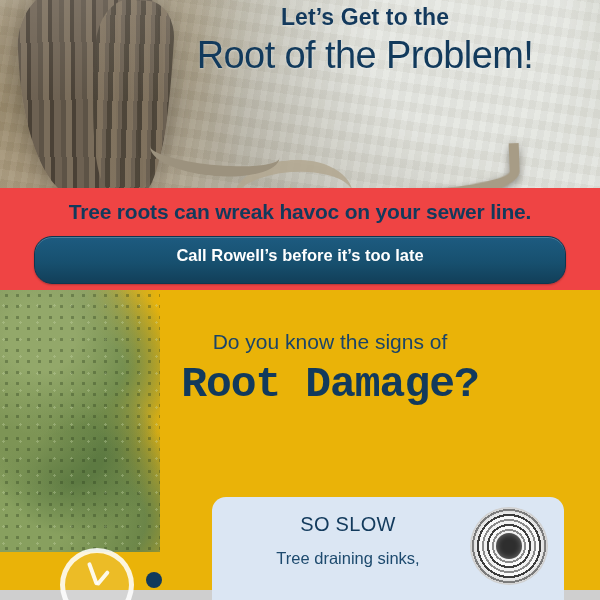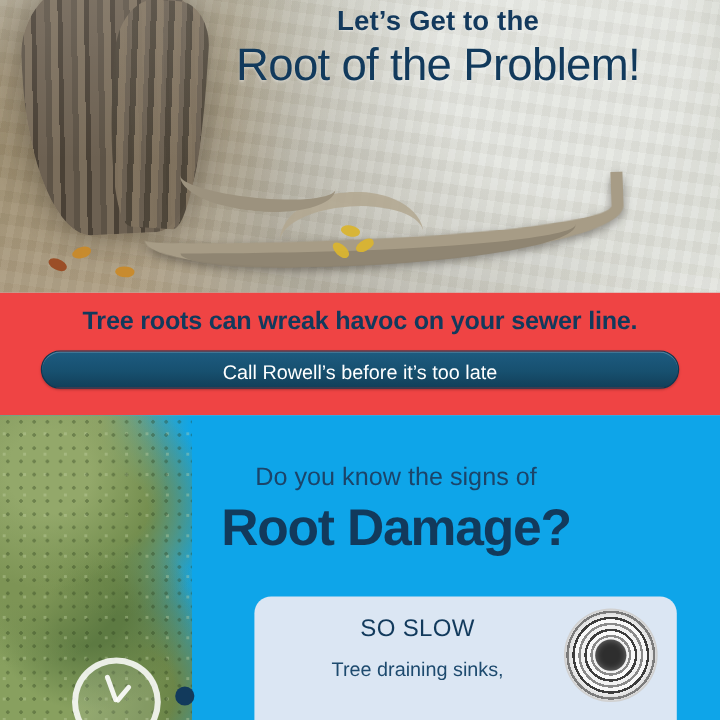--- a/index.html
+++ b/index.html
@@ -11,21 +11,21 @@
   }
   .page {
     position: relative;
     width: 600px; height: 600px;
     overflow: hidden;
   }
 
   
   .hero {
     position: relative;
-    width: 600px; height: 244px;
+    width: 600px; height: 188px;
     overflow: hidden;
     background:
       linear-gradient(to bottom, #c8cbc4 0%, #bfc3bb 40%, #d8dad3 100%);
   }
   
   .hero-bg-a {
     position: absolute; inset: 0;
     background:
       radial-gradient(circle at 78% 20%, rgba(231,233,228,0.95) 0 20%, rgba(0,0,0,0) 55%),
       radial-gradient(circle at 55% 78%, rgba(178,176,165,0.8) 0 25%, rgba(0,0,0,0) 60%),
@@ -147,38 +147,38 @@
   }
   .cta-head {
     font-size: 21px;
     font-weight: 700;
     color: #123a5c;
     letter-spacing: -0.2px;
   }
   .cta-button {
     display: block;
     margin: 12px auto 0;
-    width: 532px; height: 32px;
+    width: 532px; height: 48px;
     line-height: 36px;
     border-radius: 18px;
     background: linear-gradient(to bottom, #1d5b80 0%, #17506f 55%, #123f59 100%);
     color: #ffffff;
     font-size: 16.5px;
-    font-weight: 400;
+    font-weight: 700;
     border: 1px solid #0f3650;
     box-shadow: inset 0 1px 0 rgba(255,255,255,0.22), 0 1px 2px rgba(0,0,0,0.25);
     cursor: pointer;
     user-select: none;
   }
 
   
   .lower {
     position: relative;
     width: 600px; height: 300px;
-    background: #0ea5e9;
+    background: #eab308;
     overflow: hidden;
   }
   .foliage {
     position: absolute;
     left: -10px; top: 0;
     width: 170px; height: 262px;
     background:
       radial-gradient(circle at 30% 18%, #93a86a 0 14%, rgba(0,0,0,0) 40%),
       radial-gradient(circle at 62% 30%, #6f8a4b 0 13%, rgba(0,0,0,0) 42%),
       radial-gradient(circle at 18% 48%, #7d9455 0 15%, rgba(0,0,0,0) 44%),
@@ -208,20 +208,21 @@
     font-size: 21px;
     font-weight: 400;
     color: #1b4469;
   }
   .lower-title {
     margin-top: 6px;
     font-size: 43px;
     font-weight: 700;
     letter-spacing: -1px;
     color: #123a5c;
+    font-family: Liberation Mono, monospace;
   }
   .card {
     position: absolute;
     left: 212px; top: 497px;
     width: 352px; height: 120px;
     background: #dbe6f3;
     border-radius: 14px 14px 0 0;
     padding-top: 16px;
     text-align: center;
   }

